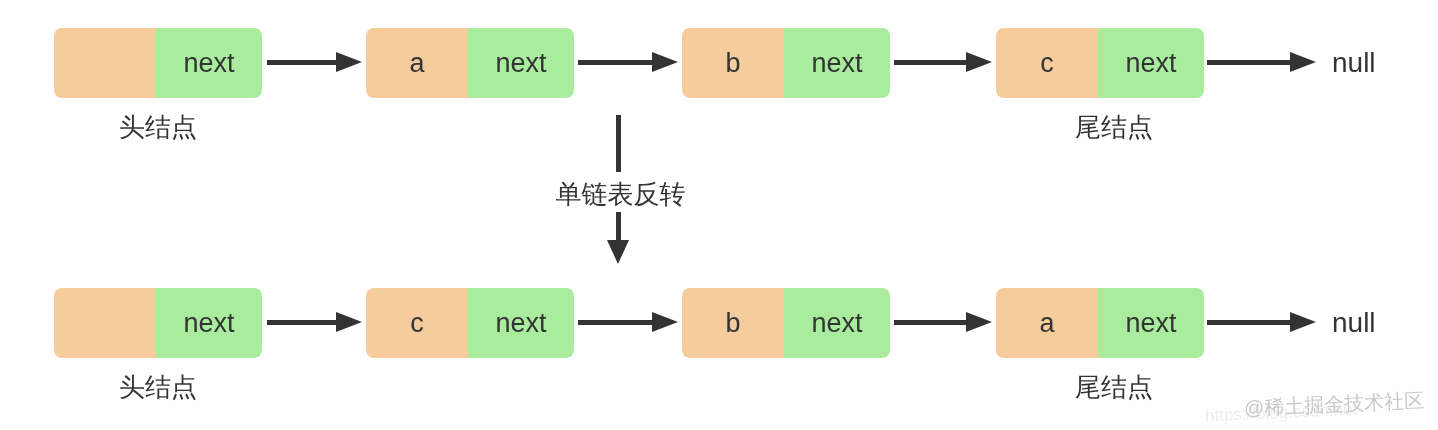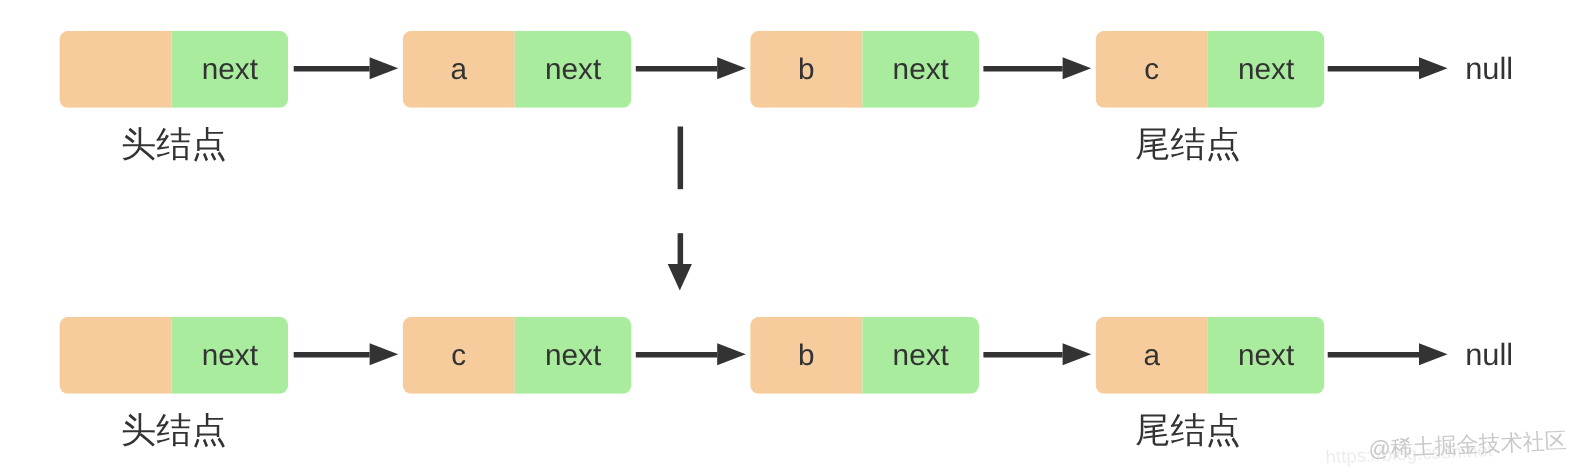--- a/index.html
+++ b/index.html
@@ -57,27 +57,27 @@
   
   .null-label{
     position:absolute;left:1332px;width:70px;
     font-size:28px;color:var(--ink);text-align:left;
   }
   .null1{top:47px;}
   .null2{top:307px;}
   
   .caption{
     position:absolute;width:208px;
-    font-size:32px;color:var(--ink);text-align:center;
+    font-size:26px;color:var(--ink);text-align:center;
     white-space:nowrap;
   }
   .cap-r1{top:110px;}
   .cap-r2{top:370px;}
   .cap-head{left:54px;}
-  .cap-tail{left:976px;text-align:center;}
+  .cap-tail{left:1010px;text-align:center;}
   
   .varrow-seg{
     position:absolute;left:616px;width:5px;background:var(--ink);
   }
   .vseg1{top:115px;height:57px;}
   .vseg2{top:212px;height:29px;}
   .varrow-head{
     position:absolute;left:607px;top:240px;
     width:0;height:0;
     border-left:11px solid transparent;
@@ -131,20 +131,21 @@
     <div class="cell ptr">next</div>
   </div>
   <div class="harrow arow1 a4"></div>
 
   <div class="null-label null1">null</div>
 
   <div class="caption cap-r1 cap-head">头结点</div>
   <div class="caption cap-r1 cap-tail">尾结点</div>
 
   <div class="varrow-seg vseg1"></div>
+  <div class="transform-label">单链表反转</div>
   <div class="varrow-seg vseg2"></div>
   <div class="varrow-head"></div>
 
   <div class="node n1 r2">
     <div class="cell data"></div>
     <div class="cell ptr">next</div>
   </div>
   <div class="harrow arow2 a1"></div>
 
   <div class="node n2 r2">

